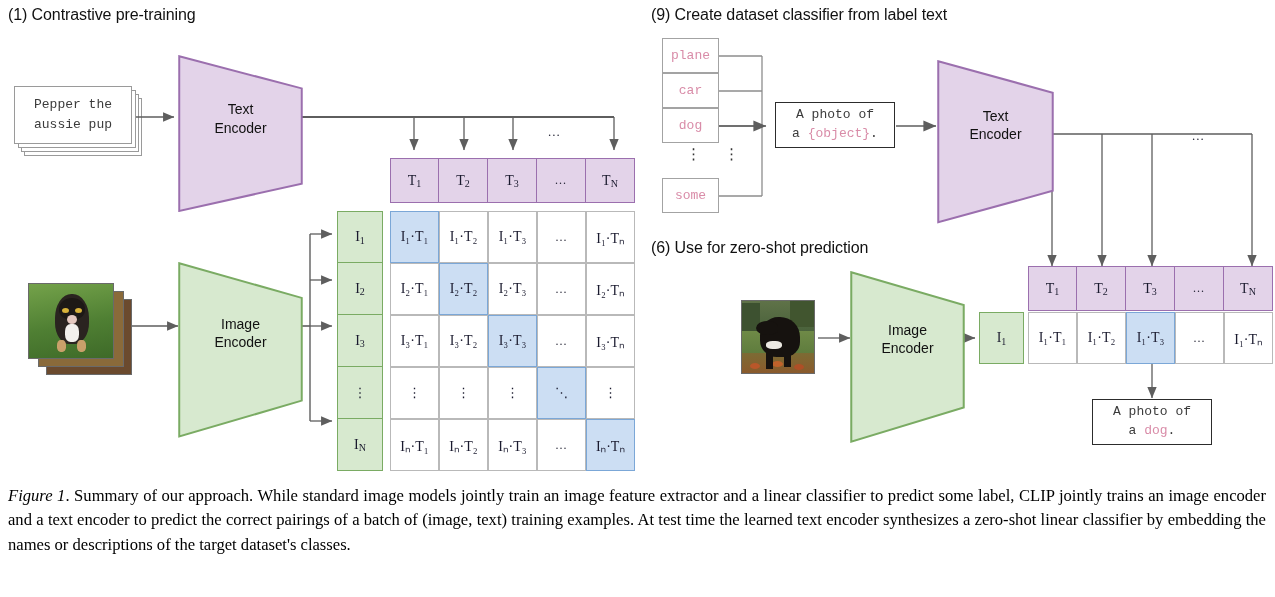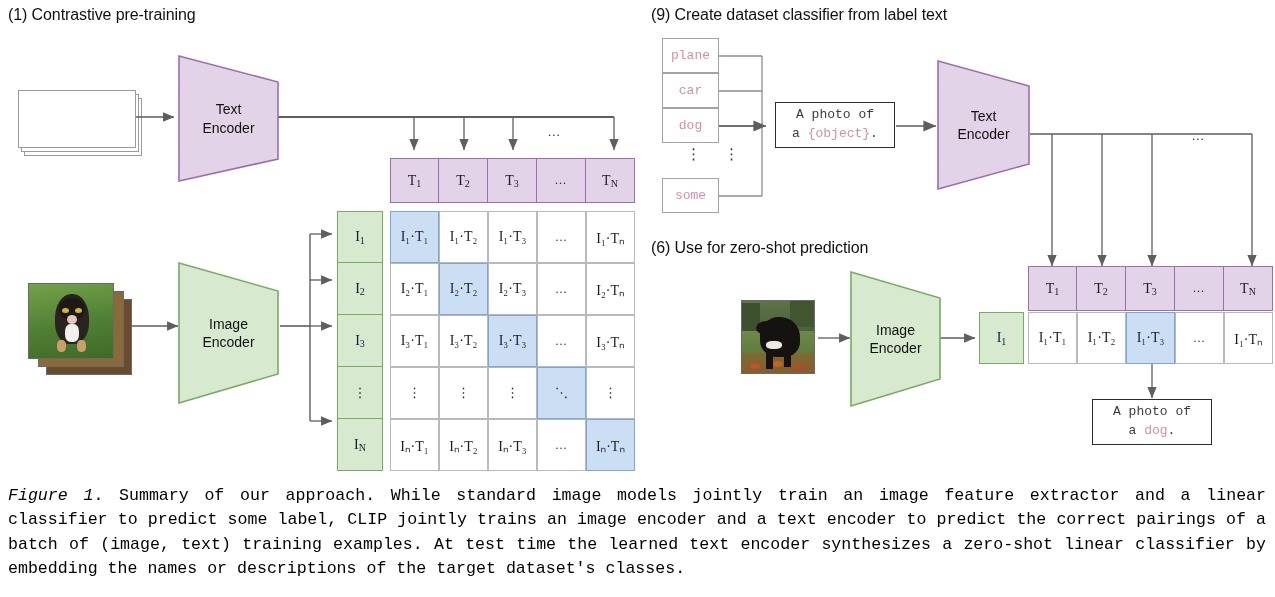--- a/index.html
+++ b/index.html
@@ -37,21 +37,21 @@
     box-sizing: border-box;
   }
   .card-stack .sheet.front {
     display: flex;
     align-items: center;
     justify-content: center;
     text-align: center;
     line-height: 1.55;
   }
   
-  .trap { position: absolute; }
+  .trap { position: absolute; padding-left: 24px; }
   .trap .shape {
     position: absolute;
     inset: 0;
   }
   .trap .label {
     position: absolute;
     inset: 0;
     display: flex;
     flex-direction: column;
     align-items: center;
@@ -128,37 +128,39 @@
     color: #333;
     line-height: 0.6;
     text-align: center;
   }
   
   .caption {
     position: absolute;
     left: 8px;
     top: 484px;
     width: 1258px;
-    font-family: Liberation Mono, monospace;
+    font-family: Liberation Serif, serif;
     font-size: 16.6px;
     line-height: 1.47;
     color: #000;
     text-align: justify;
   }
   .caption i { font-style: italic; }
 </style>
 </head>
 <body>
 
 <div class="fig section-title" style="left:8px; top:6px;">(1) Contrastive pre-training</div>
 
 <div class="card-stack" style="left:14px; top:86px; width:130px; height:72px;">
   <div class="sheet" style="left:10px; top:12px; width:118px; height:58px;"></div>
   <div class="sheet" style="left:7px; top:8px; width:118px; height:58px;"></div>
   <div class="sheet" style="left:3.5px; top:4px; width:118px; height:58px;"></div>
+  <div class="sheet front mono" style="left:0px; top:0px; width:118px; height:58px; white-space:pre;">Pepper the
+aussie pup</div>
 </div>
 
 <svg class="arrows" width="1275" height="597">
   <defs>
     <marker id="ah" markerWidth="9" markerHeight="8" refX="8.4" refY="4" orient="auto">
       <path d="M0,0.4 L8.6,4 L0,7.6 Z" fill="#5e5e5e"></path>
     </marker>
     <marker id="ahs" markerWidth="8" markerHeight="7" refX="7.4" refY="3.5" orient="auto">
       <path d="M0,0.3 L7.6,3.5 L0,6.7 Z" fill="#5e5e5e"></path>
     </marker>

